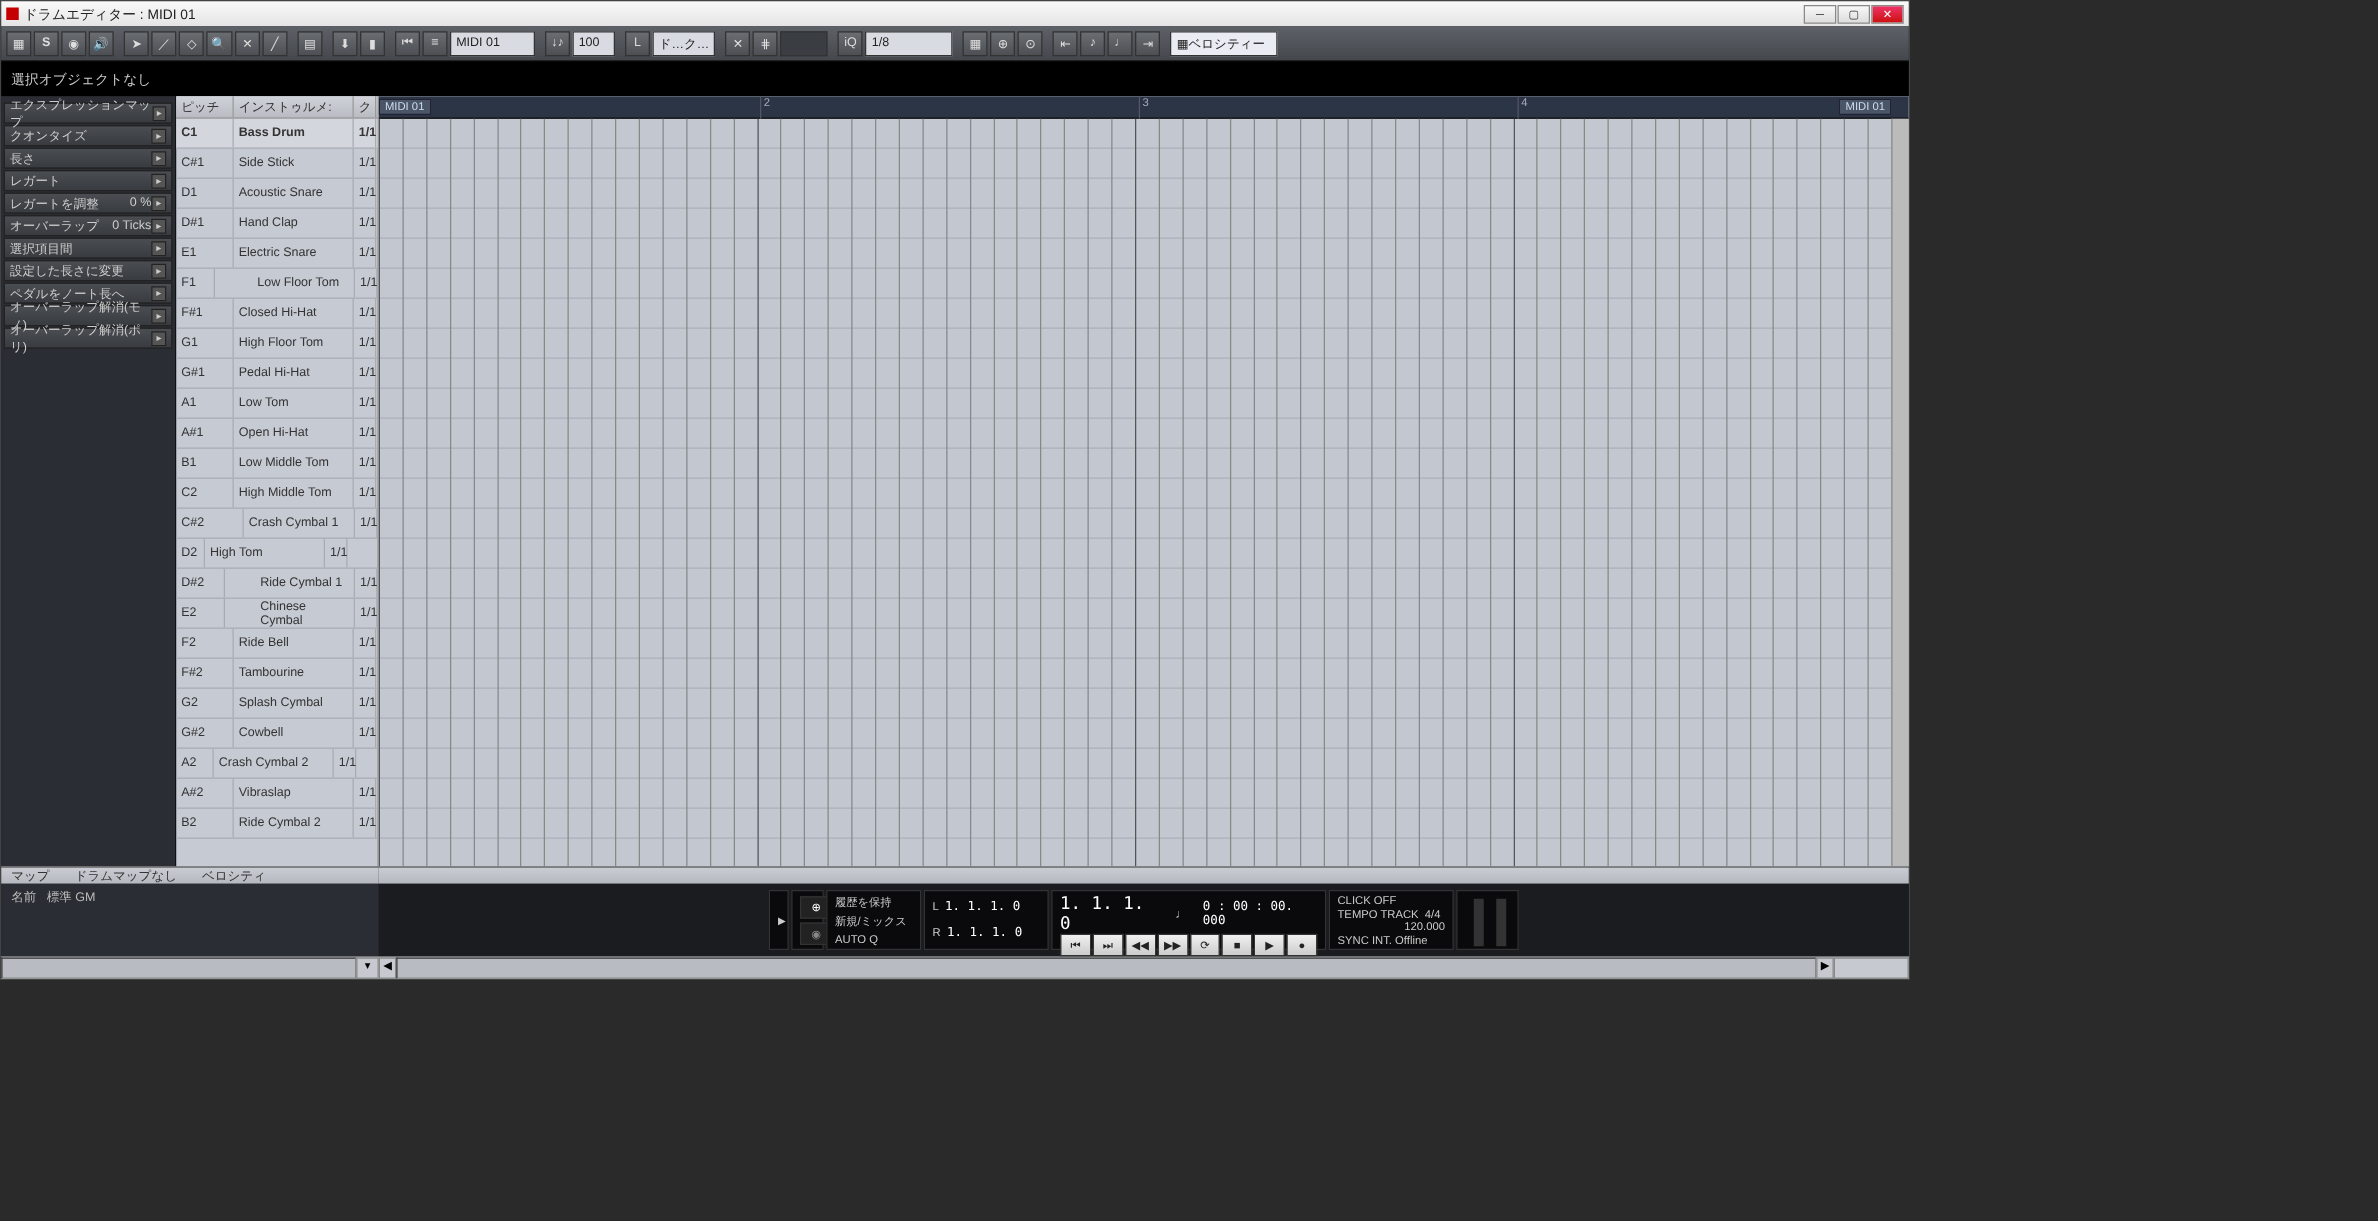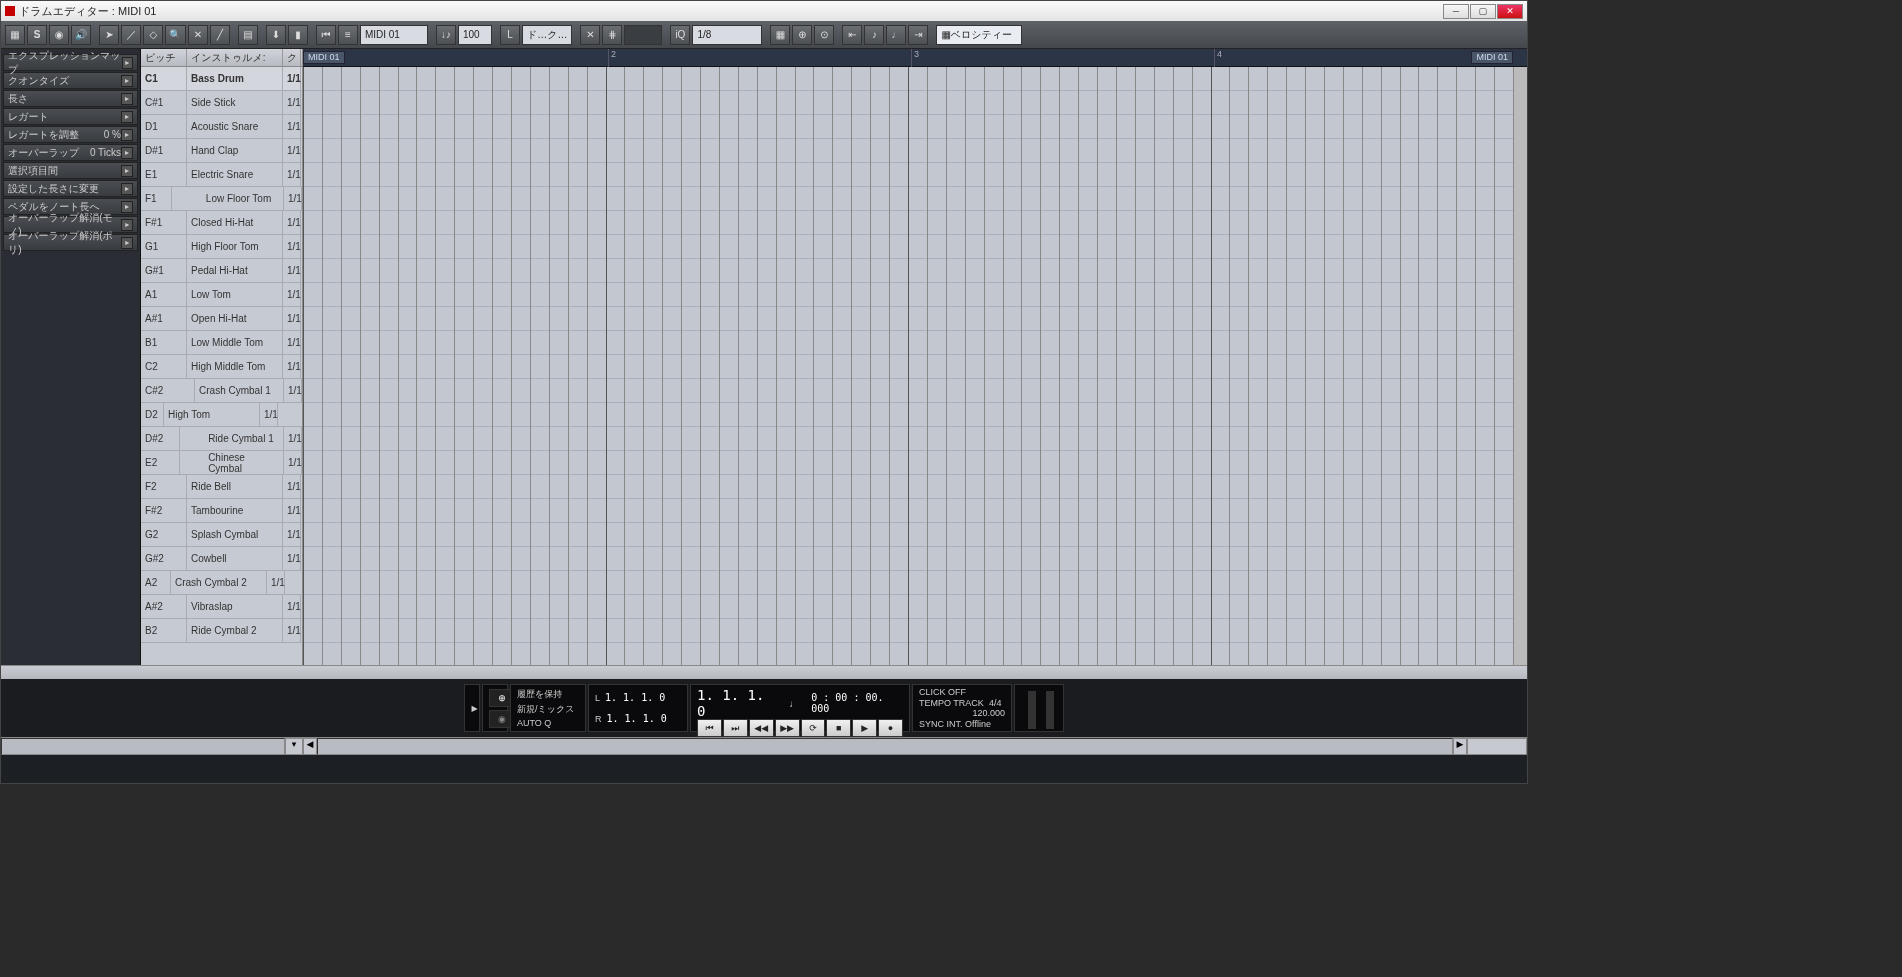--- a/index.html
+++ b/index.html
@@ -105,20 +105,23 @@
    <div class="tb-btn">⊙</div>
    <div class="tb-sep"></div>
    <div class="tb-btn">⇤</div>
    <div class="tb-btn">♪</div>
    <div class="tb-btn">♩</div>
    <div class="tb-btn">⇥</div>
    <div class="tb-sep"></div>
    <div class="tb-field" style="min-width:86px;background:#e9ecf2">▦ <span>ベロシティー</span></div>
  </div>
 
+ <div class="infobar">
+   <span>選択オブジェクトなし</span>
+ </div>
 
  <div class="main">
    <div class="leftpanel" id="leftpanel">
         <div class="lp-row">
           <span>エクスプレッションマップ</span>
           <div class="arrow">▸</div>
         </div>
         <div class="lp-row">
           <span>クオンタイズ</span>
           <div class="arrow">▸</div>
@@ -387,20 +390,31 @@
           <div class="vline" style="left: 1134.38px;"></div>
           <div class="vline" style="left: 1153.28px;"></div>
           <div class="vline" style="left: 1172.19px;"></div>
           <div class="vline" style="left: 1191.09px;"></div>
         </div>
      <div class="scrollbar-v"></div>
    </div>
  </div>
 
  <div style="display:flex;">
+   <div style="width:302px">
+    <div class="bottom-info">
+      <span>マップ</span>
+      <span>ドラムマップなし</span>
+      <span>ベロシティ</span>
+    </div>
+    <div style="height:58px;background:#2a2d33;font-size:10px;color:#bbb;padding:4px 8px">
+      <span>名前</span>&nbsp;&nbsp;
+      <span>標準 GM</span>
+    </div>
+   </div>
    <div style="flex:1">
     <div class="bottom-info"></div>
     <div class="transport">
       <div class="trp-panel" style="width:16px;padding:0">
             <div style="writing-mode:vertical-rl;font-size:8px">▶</div>
           </div>
       <div class="trp-panel" style="width:26px">
         <div class="trp-btn" style="background:#222;color:#fff">⊕</div>
         <div class="trp-btn" style="background:#222;color:#888">◉</div>
       </div>

